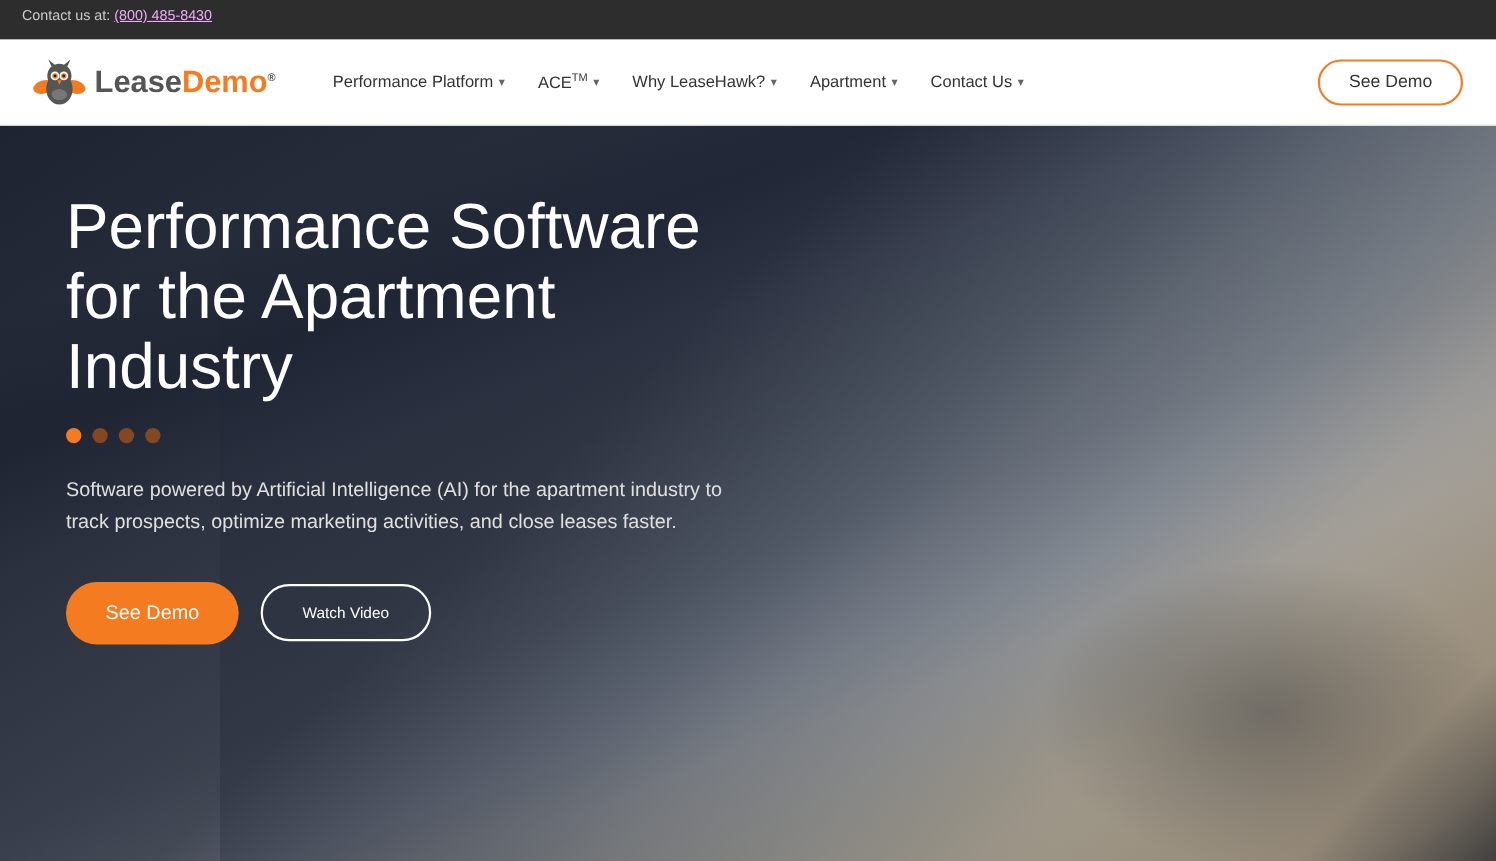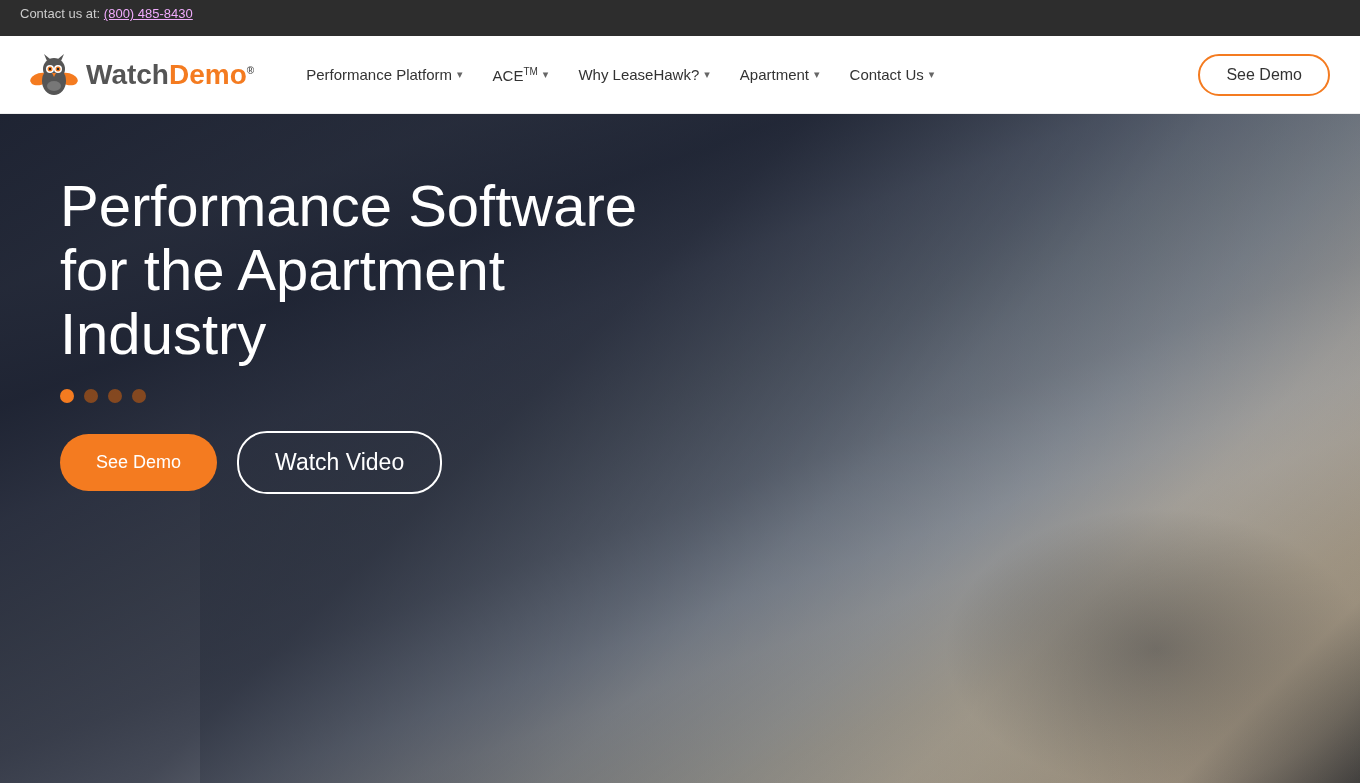--- a/index.html
+++ b/index.html
@@ -205,21 +205,21 @@
       font-size: 18px;
       cursor: pointer;
       font-weight: 500;
     }
     .btn-watch-video {
       background: transparent;
       color: #fff;
       border: 2px solid #fff;
       border-radius: 30px;
       padding: 16px 36px;
-      font-size: 23px;
+      font-size: 14px;
       cursor: pointer;
       font-weight: 500;
     }
   </style>
 </head>
 <body>
 
 <div class="top-bar">
   <span>Contact us at:</span>&nbsp;
   <a>(800) 485-8430</a>
@@ -245,21 +245,21 @@
       <circle cx="20" cy="18" r="2.5" fill="#f47b20"></circle>
       <circle cx="28" cy="18" r="2.5" fill="#f47b20"></circle>
       <circle cx="20" cy="18" r="1.2" fill="#222"></circle>
       <circle cx="28" cy="18" r="1.2" fill="#222"></circle>
 
       <polygon points="22,22 26,22 24,26" fill="#f47b20"></polygon>
 
       <ellipse cx="24" cy="35" rx="7" ry="5" fill="#777"></ellipse>
     </svg>
     <div class="logo-text">
-      <span class="lease">Watch</span><span class="hawk">Demo</span><span class="logo-reg">®</span>
+      <span class="lease">Lease</span><span class="hawk">Demo</span><span class="logo-reg">®</span>
     </div>
   </a>
 
   <div class="nav-links">
     <div class="nav-item">
       <span>Performance Platform</span>
       <span class="nav-chevron">▾</span>
     </div>
     <div class="nav-item">
       <span>ACE<sup class="sup">TM</sup></span>
@@ -290,19 +290,20 @@
   <div class="hero-content">
     <h1 class="hero-title">Performance Software for the Apartment Industry</h1>
 
     <div class="hero-dots">
       <div class="hero-dot"></div>
       <div class="hero-dot inactive"></div>
       <div class="hero-dot inactive"></div>
       <div class="hero-dot inactive"></div>
     </div>
 
+    <p class="hero-subtitle">Software powered by Artificial Intelligence (AI) for the apartment industry to track prospects, optimize marketing activities, and close leases faster.</p>
 
     <div class="hero-buttons">
       <button class="btn-see-demo">See Demo</button>
       <button class="btn-watch-video">Watch Video</button>
     </div>
   </div>
 </div>
 
 </body></html>

